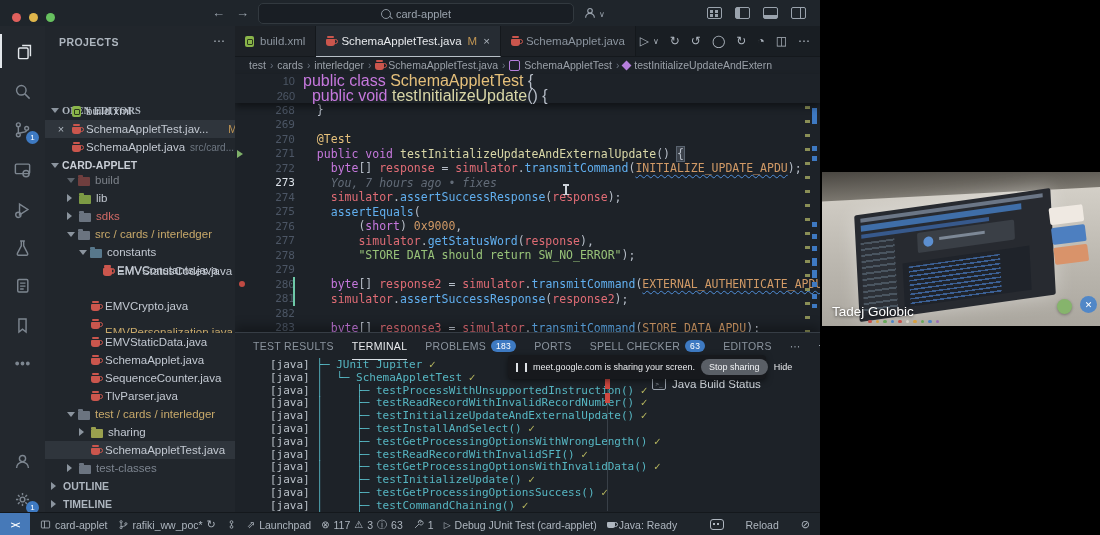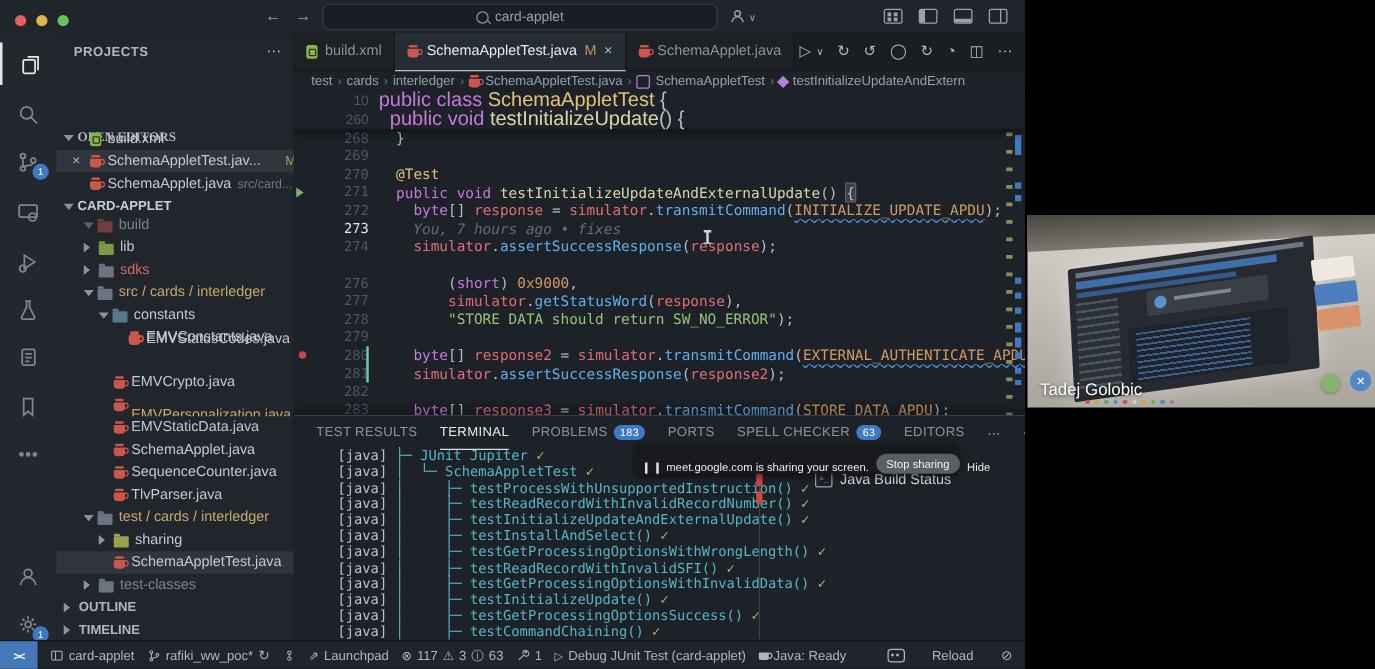--- a/index.html
+++ b/index.html
@@ -89,21 +89,21 @@
   #paneltabs{display:flex;align-items:center;height:26px;padding-left:18px;gap:18px;font-size:10.5px;color:#8b949e;letter-spacing:.3px;}
   .ptab{display:flex;align-items:center;gap:5px;height:26px;white-space:nowrap;}
   .ptab.on{color:#e8eaed;border-bottom:1px solid #d7dde3;}
   .pbadge{background:#3e7ac2;color:#fff;border-radius:8px;font-size:8.5px;padding:1px 5px;}
   .pactions{margin-left:auto;display:flex;gap:10px;padding-right:12px;color:#aeb6bf;font-size:12px;align-items:center;}
   #terminal{position:absolute;left:0;top:26px;width:585px;height:154px;font-family:"DejaVu Sans Mono","Liberation Mono",monospace;
       font-size:11px;line-height:12.8px;padding-left:35px;white-space:pre;}
   .tp{color:#b9c0c8;}.tt{color:#56b6c2;}.tc{color:#b9b95f;}
   .termline{height:12.8px;}
   #notif{position:absolute;left:273px;top:22px;width:242px;height:24px;background:#17191d;border-radius:4px;
-      display:flex;align-items:flex-end;gap:6px;padding:0 8px;box-shadow:0 2px 6px rgba(0,0,0,.5);font-size:9px;color:#e8eaed;z-index:5;}
+      display:flex;align-items:center;gap:6px;padding:0 8px;box-shadow:0 2px 6px rgba(0,0,0,.5);font-size:9px;color:#e8eaed;z-index:5;}
   .presbars{width:7px;height:9px;border-left:2.5px solid #dfe2e6;border-right:2.5px solid #dfe2e6;flex:none;}
   #stopbtn{background:#5a5f66;border-radius:10px;padding:3px 8px;font-size:9px;color:#f0f2f4;white-space:nowrap;}
   #hidebtn{font-size:9px;color:#e8eaed;}
   #buildstatus{position:absolute;left:417px;top:44px;display:flex;align-items:center;gap:6px;color:#d7dde3;font-size:11.5px;z-index:4;}
   .termic{width:12px;height:11px;border:1.2px solid #9aa3ad;border-radius:2px;color:#9aa3ad;font-size:6px;
       display:flex;align-items:center;justify-content:center;font-family:"DejaVu Sans Mono",monospace;}
   .term-vline{position:absolute;left:372px;top:28px;width:1px;height:150px;background:#394048;}
   .errmk{position:absolute;width:5px;height:10px;background:#cf4840;left:370px;z-index:2;}
   
   #statusbar{left:0;top:512px;width:820px;height:23px;background:#1f252b;border-top:1px solid #14181c;
@@ -416,20 +416,21 @@
         <span>testInitializeUpdateAndExtern</span>
       </div>
     <div id="code" class="abs">
         <div class="cline" style="top: 29px;"><span class="gmark"></span><span class="gut">268</span><span class="codetxt"><span class="pn">  }</span></span></div>
         <div class="cline" style="top: 43.5px;"><span class="gmark"></span><span class="gut">269</span><span class="codetxt"></span></div>
         <div class="cline" style="top: 58px;"><span class="gmark"></span><span class="gut">270</span><span class="codetxt"><span class="pn">  </span><span class="an">@Test</span></span></div>
         <div class="cline" style="top: 72.5px;"><span class="gmark"><span class="playmark"></span></span><span class="gut">271</span><span class="codetxt"><span class="pn">  </span><span class="kw">public void </span><span class="decl">testInitializeUpdateAndExternalUpdate</span><span class="pn">() </span><span class="brk">{</span></span></div>
         <div class="cline" style="top: 87px;"><span class="gmark"></span><span class="gut">272</span><span class="codetxt"><span class="pn">    </span><span class="kw">byte</span><span class="pn">[] </span><span class="vr">response </span><span class="pn">= </span><span class="vr">simulator</span><span class="pn">.</span><span class="fn">transmitCommand</span><span class="pn">(</span><span class="ct sq">INITIALIZE_UPDATE_APDU</span><span class="pn">);</span></span></div>
         <div class="cline" style="top: 101.5px;"><span class="gmark"></span><span class="gut cur">273</span><span class="codetxt"><span class="blame">    You, 7 hours ago • fixes</span></span></div>
         <div class="cline" style="top: 116px;"><span class="gmark"></span><span class="gut">274</span><span class="codetxt"><span class="pn">    </span><span class="vr">simulator</span><span class="pn">.</span><span class="fn">assertSuccessResponse</span><span class="pn">(</span><span class="vr">response</span><span class="pn">);</span></span></div>
+        <div class="cline" style="top: 130.5px;"><span class="gmark"></span><span class="gut">275</span><span class="codetxt"><span class="pn">    </span><span class="fn">assertEquals</span><span class="pn">(</span></span></div>
         <div class="cline" style="top: 145px;"><span class="gmark"></span><span class="gut">276</span><span class="codetxt"><span class="pn">        </span><span class="pn">(</span><span class="kw">short</span><span class="pn">) </span><span class="nm">0x9000</span><span class="pn">,</span></span></div>
         <div class="cline" style="top: 159.5px;"><span class="gmark"></span><span class="gut">277</span><span class="codetxt"><span class="pn">        </span><span class="vr">simulator</span><span class="pn">.</span><span class="fn">getStatusWord</span><span class="pn">(</span><span class="vr">response</span><span class="pn">),</span></span></div>
         <div class="cline" style="top: 174px;"><span class="gmark"></span><span class="gut">278</span><span class="codetxt"><span class="pn">        </span><span class="st">"STORE DATA should return SW_NO_ERROR"</span><span class="pn">);</span></span></div>
         <div class="cline" style="top: 188.5px;"><span class="gmark"></span><span class="gut">279</span><span class="codetxt"></span></div>
         <div class="cline" style="top: 203px;"><span class="gmark"><span class="redmark"></span></span><span class="gut">280</span><span class="chgbar"></span><span class="codetxt"><span class="pn">    </span><span class="kw">byte</span><span class="pn">[] </span><span class="vr">response2 </span><span class="pn">= </span><span class="vr">simulator</span><span class="pn">.</span><span class="fn">transmitCommand</span><span class="pn">(</span><span class="ct sq">EXTERNAL_AUTHENTICATE_APDU</span></span></div>
         <div class="cline" style="top: 217.5px;"><span class="gmark"></span><span class="gut">281</span><span class="chgbar"></span><span class="codetxt"><span class="pn">    </span><span class="vr">simulator</span><span class="pn">.</span><span class="fn">assertSuccessResponse</span><span class="pn">(</span><span class="vr">response2</span><span class="pn">);</span></span></div>
         <div class="cline" style="top: 232px;"><span class="gmark"></span><span class="gut">282</span><span class="codetxt"></span></div>
         <div class="cline" style="top: 246.5px;"><span class="gmark"></span><span class="gut">283</span><span class="codetxt"><span class="pn">    </span><span class="kw">byte</span><span class="pn">[] </span><span class="vr">response3 </span><span class="pn">= </span><span class="vr">simulator</span><span class="pn">.</span><span class="fn">transmitCommand</span><span class="pn">(</span><span class="ct">STORE_DATA_APDU</span><span class="pn">);</span></span></div>
       </div>
     <div id="sticky">

